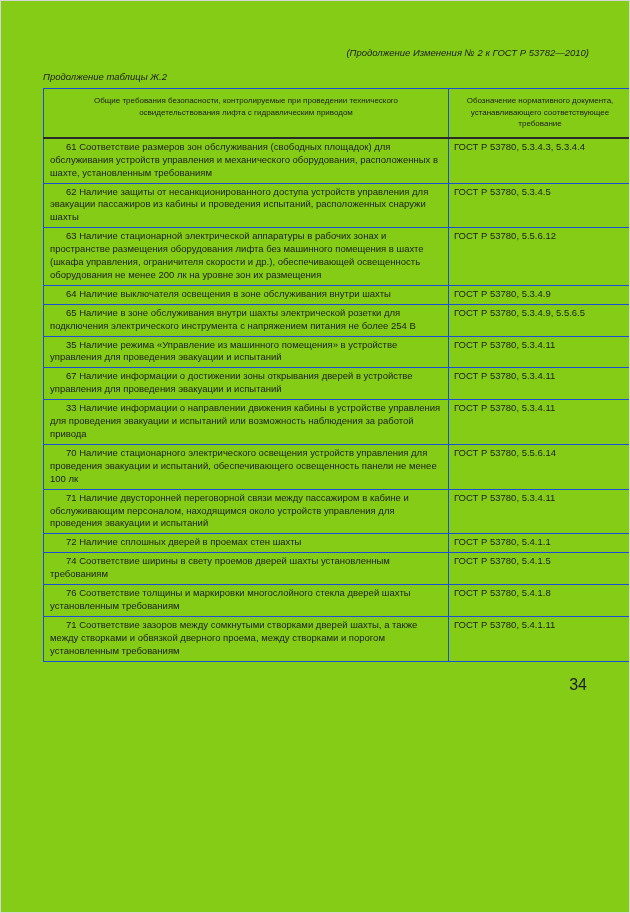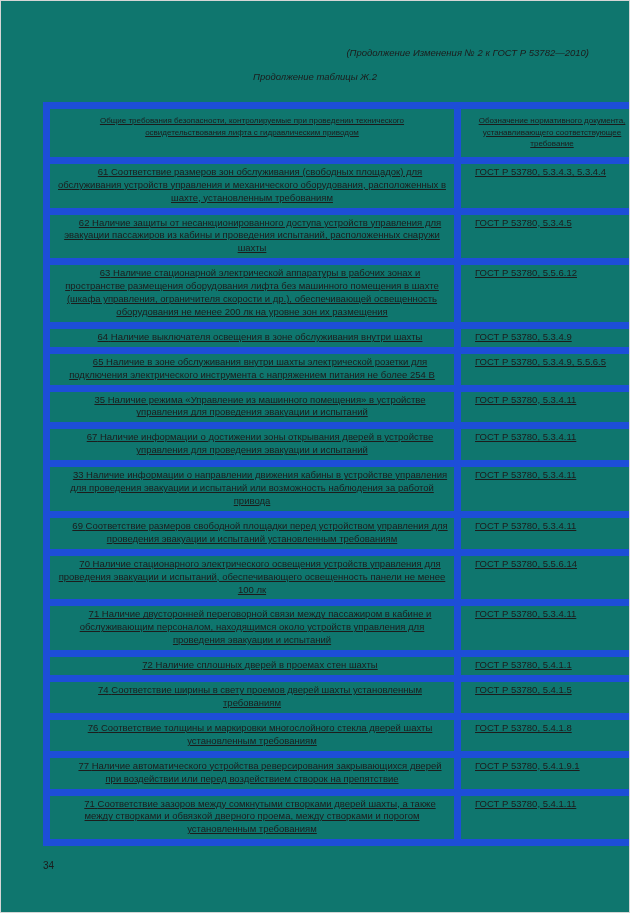--- a/index.html
+++ b/index.html
@@ -1,69 +1,68 @@
 <!DOCTYPE html>
 <html><head>
 <meta charset="utf-8">
 <style>
   html, body { margin: 0; padding: 0; background: #e8e8e8; }
   .page {
     width: 630px;
     height: 913px;
     margin: 0 auto;
-    background: #0f766e;
+    background: #84cc16;
     box-sizing: border-box;
     border: 1px solid #d6d6d6;
     position: relative;
     font-family: "Liberation Sans", sans-serif;
     color: #1c1c1c;
     overflow: hidden;
   }
   .content { padding: 46px 42px 0 42px; }
   .header-note {
     text-align: right;
     font-style: italic;
     font-size: 9.5px;
     margin-bottom: 13px;
     width: 546px;
   }
   .caption {
     font-style: italic;
     font-size: 9.5px;
-    margin-bottom: 20px;
-    text-align: center;
+    margin-bottom: 6px;
   }
   table.req-table {
     border-collapse: collapse;
     width: 546px;
     table-layout: fixed;
     font-size: 9.5px;
     line-height: 1.36;
   }
   table.req-table th, table.req-table td {
-    border: 7px solid #1d4ed8;
+    border: 1px solid #1d4ed8;
     vertical-align: top;
-    text-decoration: underline;
   }
   table.req-table th {
     font-weight: normal;
     font-size: 8px;
     line-height: 1.45;
     text-align: center;
     padding: 6px 10px 7px 10px;
     border-bottom: 2.5px solid #2a2a2a;
   }
   th.col1, td.col1 { width: 384px; }
   th.col2, td.col2 { width: 162px; }
   td.col1 { padding: 2px 6px 3px 6px; }
-  td.col2 { padding: 2px 5px 3px 14px; margin-top: 46px; }
-  .req { text-indent: 16px; text-align: center; }
+  td.col2 { padding: 2px 5px 3px 5px; margin-top: 46px; }
+  .req { text-indent: 16px; }
   .page-number {
-    font-size: 10px;
+    font-size: 16px;
     margin: 14px 0 4px 0;
+    text-align: right;
   }
 </style>
 </head>
 <body>
 
 <div class="page">
   <div class="content">
     <div class="header-note">(Продолжение Изменения № 2 к ГОСТ Р 53782—2010)</div>
 
     <div class="caption">Продолжение таблицы Ж.2</div>
@@ -141,28 +140,20 @@
 
   <tr>
     <td class="col1">
       <div class="req"><span>33</span> <span>Наличие информации о направлении движения кабины в устройстве управления для проведения эвакуации и испытаний или возможность наблюдения за работой привода</span></div>
     </td>
     <td class="col2">
       <span>ГОСТ Р 53780, 5.3.4.11</span>
     </td>
   </tr>
 
-  <tr>
-    <td class="col1">
-      <div class="req"><span>69</span> <span>Соответствие размеров свободной площадки перед устройством управления для проведения эвакуации и испытаний установленным требованиям</span></div>
-    </td>
-    <td class="col2">
-      <span>ГОСТ Р 53780, 5.3.4.11</span>
-    </td>
-  </tr>
 
   <tr>
     <td class="col1">
       <div class="req"><span>70</span> <span>Наличие стационарного электрического освещения устройств управления для проведения эвакуации и испытаний, обеспечивающего освещенность панели не менее 100 лк</span></div>
     </td>
     <td class="col2">
       <span>ГОСТ Р 53780, 5.5.6.14</span>
     </td>
   </tr>
 
@@ -197,28 +188,20 @@
 
   <tr>
     <td class="col1">
       <div class="req"><span>76</span> <span>Соответствие толщины и маркировки многослойного стекла дверей шахты установленным требованиям</span></div>
     </td>
     <td class="col2">
       <span>ГОСТ Р 53780, 5.4.1.8</span>
     </td>
   </tr>
 
-  <tr>
-    <td class="col1">
-      <div class="req"><span>77</span> <span>Наличие автоматического устройства реверсирования закрывающихся дверей при воздействии или перед воздействием створок на препятствие</span></div>
-    </td>
-    <td class="col2">
-      <span>ГОСТ Р 53780, 5.4.1.9.1</span>
-    </td>
-  </tr>
 
 
   <tr>
     <td class="col1">
       <div class="req"><span>71</span> <span>Соответствие зазоров между сомкнутыми створками дверей шахты, а также между створками и обвязкой дверного проема, между створками и порогом установленным требованиям</span></div>
     </td>
     <td class="col2">
       <span>ГОСТ Р 53780, 5.4.1.11</span>
     </td>
   </tr>

